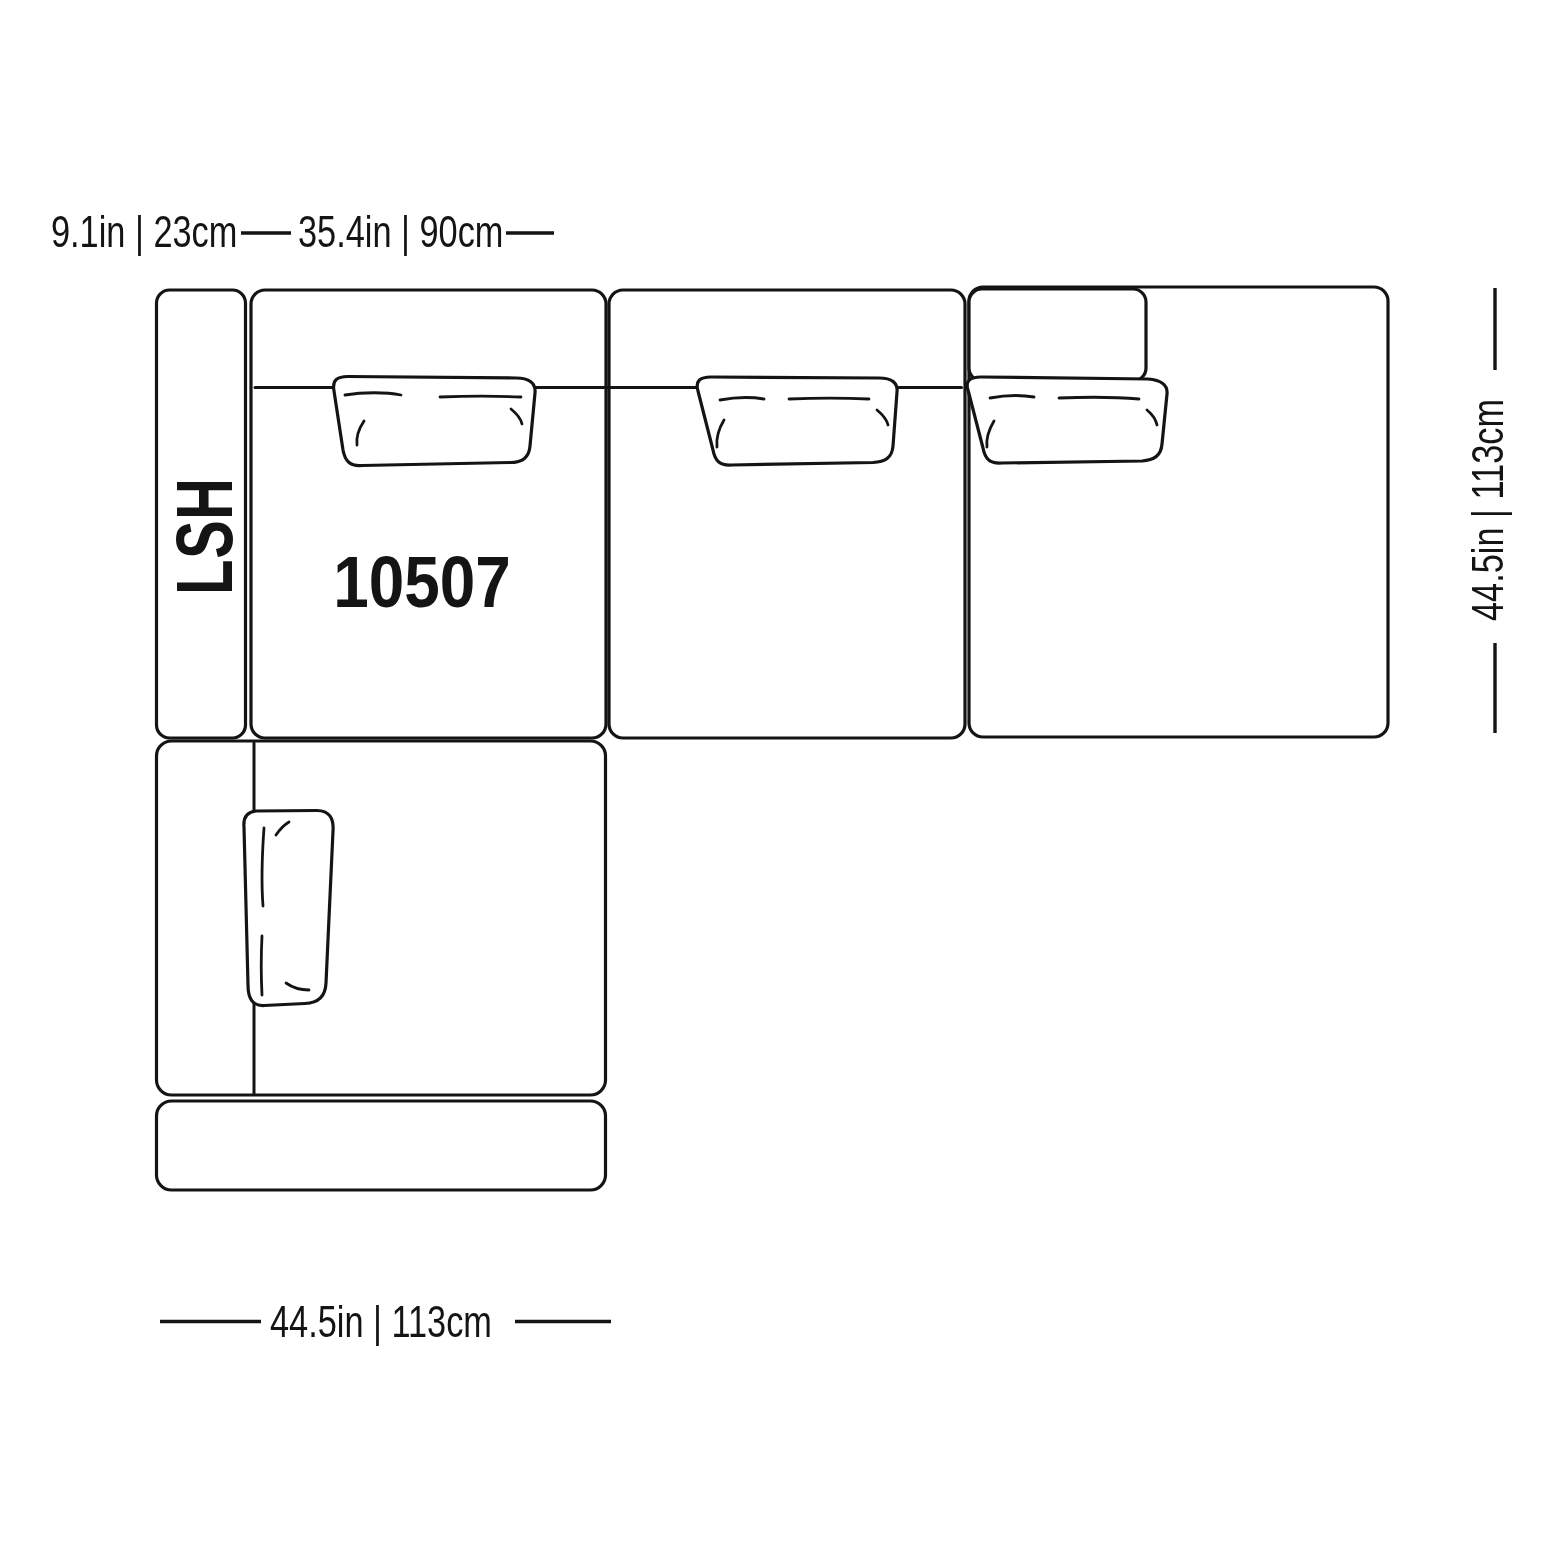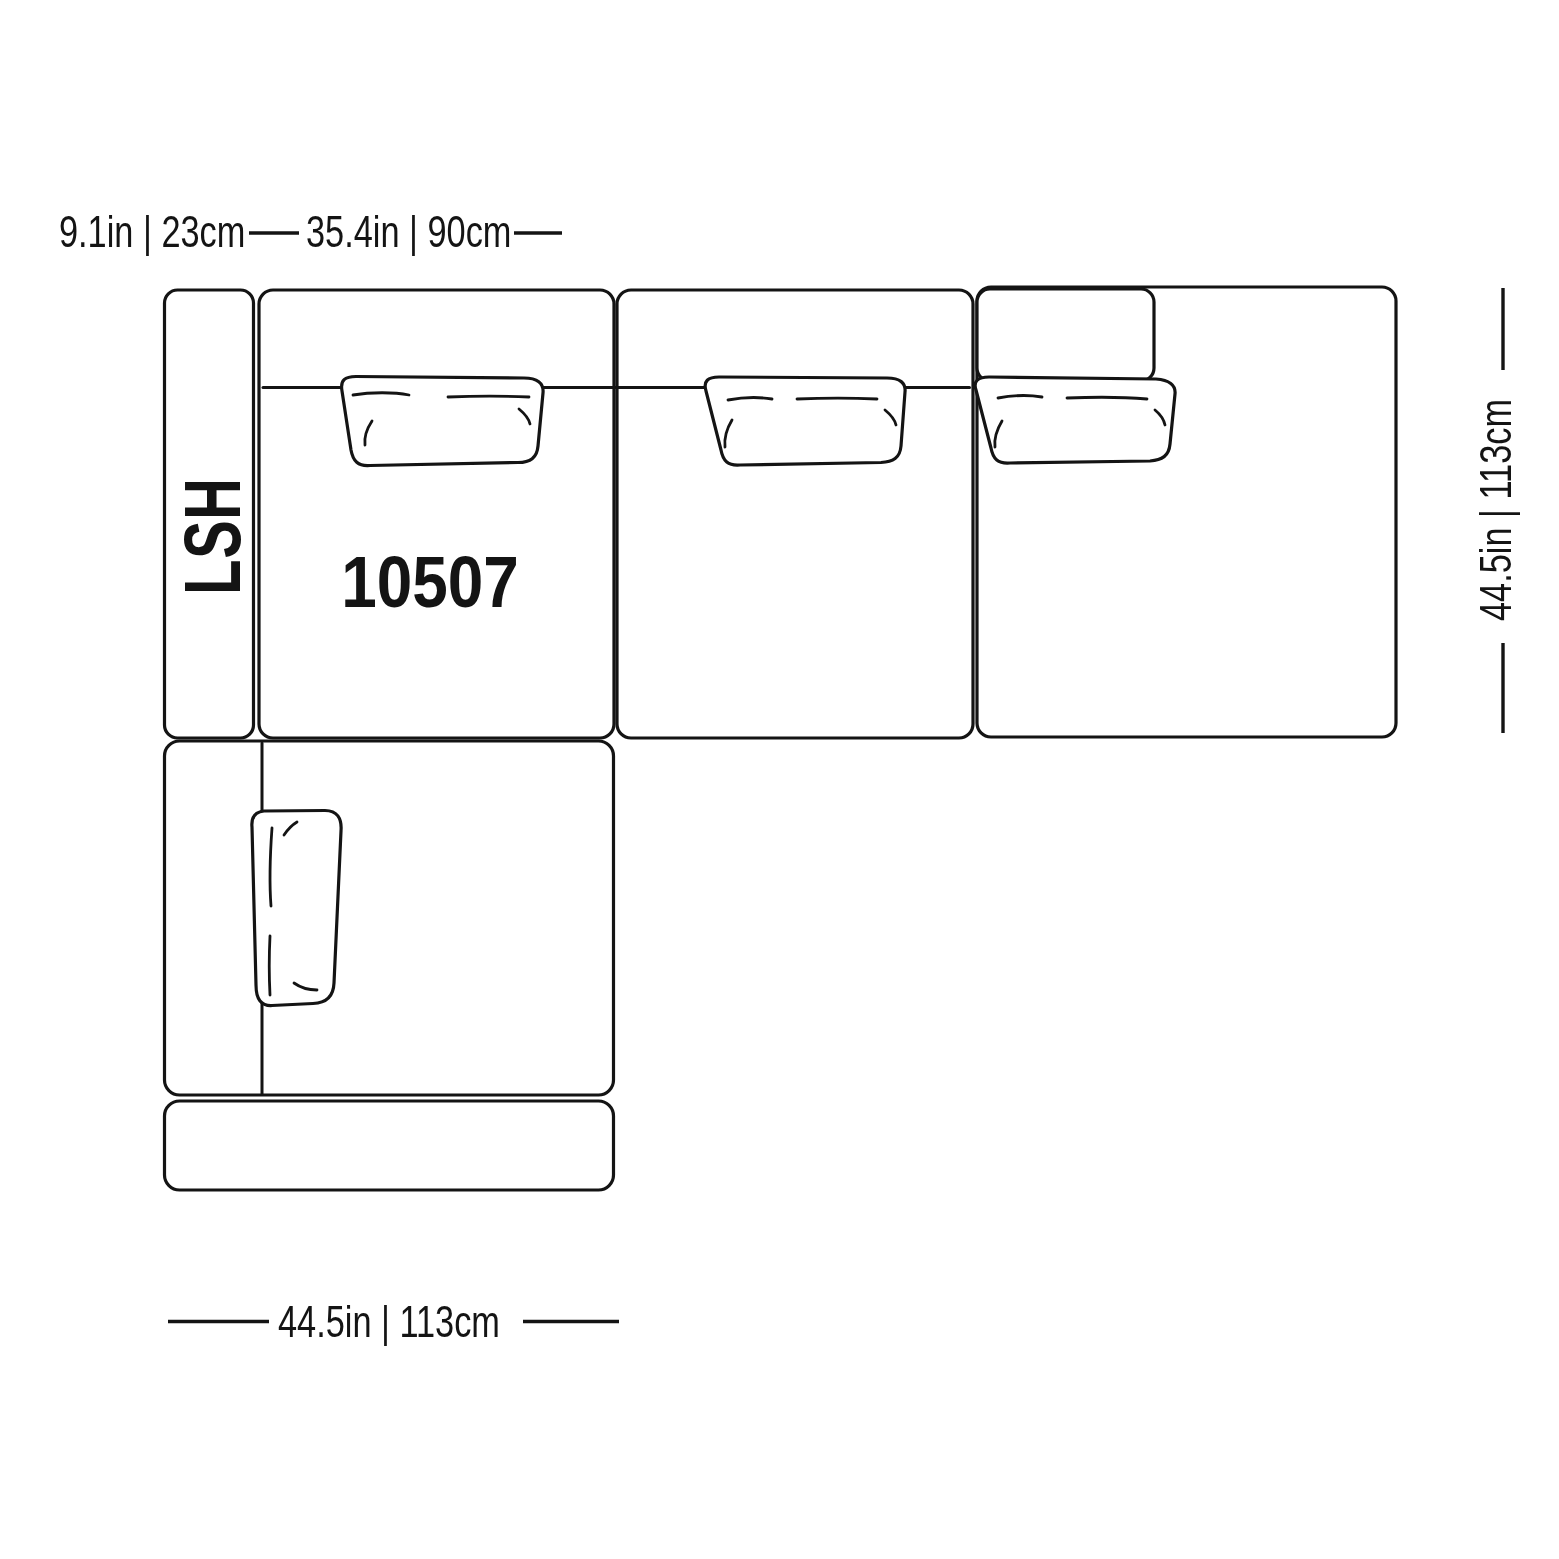--- a/index.html
+++ b/index.html
@@ -2,21 +2,21 @@
 <html><head>
 <meta charset="utf-8">
 <style>
   html,body{margin:0;padding:0;}
   body{
     width:1559px;height:1559px;
     background:var(--bg,#ffffff);
     font-family:"Liberation Sans","DejaVu Sans",sans-serif;
     overflow:hidden;position:relative;
   }
-  .canvas{position:absolute;left:16px;top:0;width:1255px;height:1559px;}
+  .canvas{position:absolute;left:8px;top:0;width:1255px;height:1559px;}
   svg.linework{position:absolute;left:0;top:0;}
   .outline{fill:#ffffff;stroke:var(--line,#141414);stroke-width:3.2;}
   .cushion{fill:#ffffff;stroke:var(--line,#141414);stroke-width:3.2;stroke-linejoin:round;}
   .crease{fill:none;stroke:var(--line,#141414);stroke-width:3;stroke-linecap:round;}
   .soft{fill:none;stroke:var(--line,#141414);stroke-width:2.8;stroke-linecap:round;}
   .dimline{stroke:var(--line,#141414);stroke-width:3.4;stroke-linecap:butt;}
   .dim-label{
     position:absolute;color:var(--line,#141414);
     font-size:44px;line-height:1;white-space:nowrap;
     transform:scaleX(0.78);transform-origin:left top;

